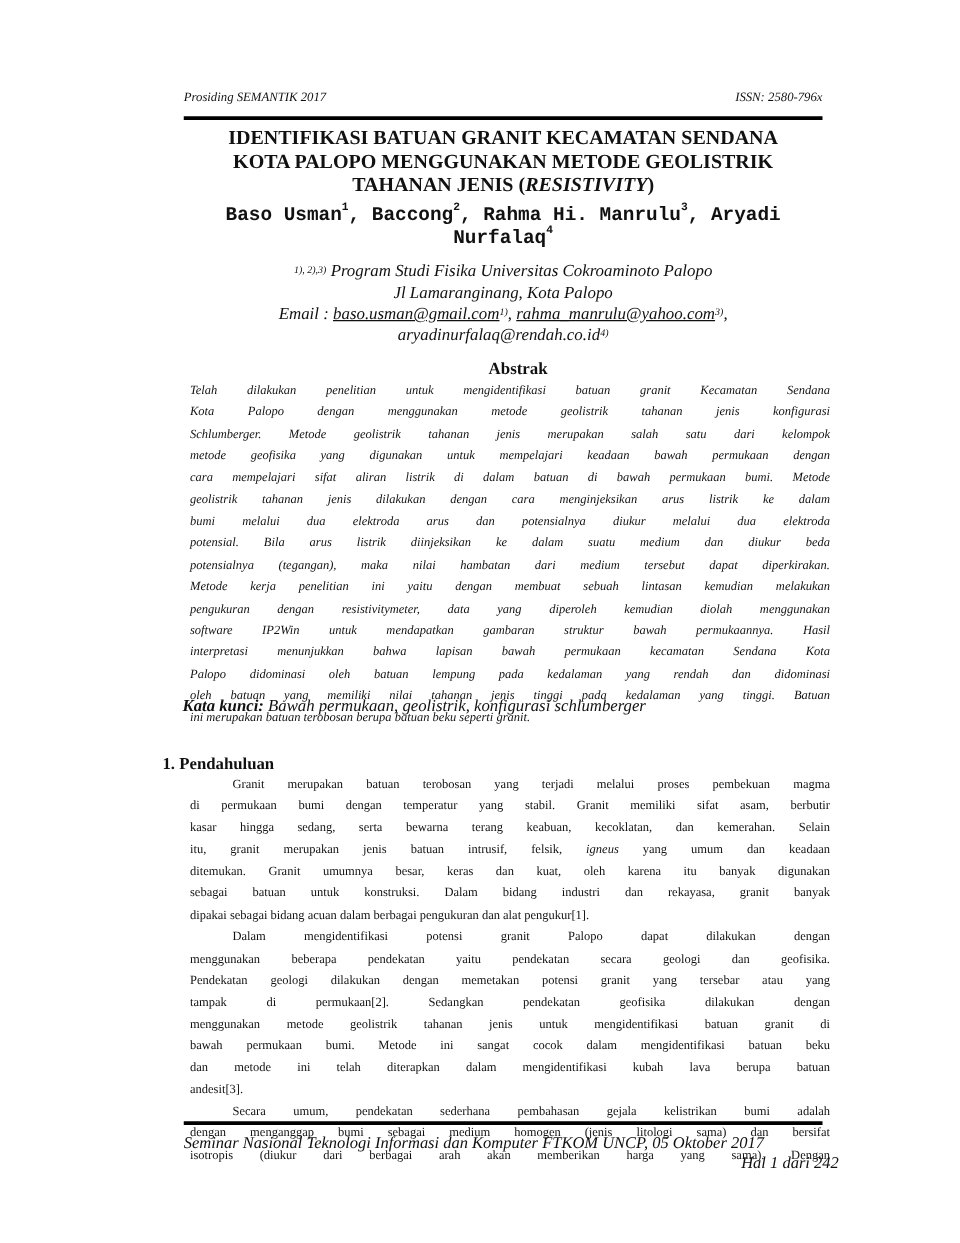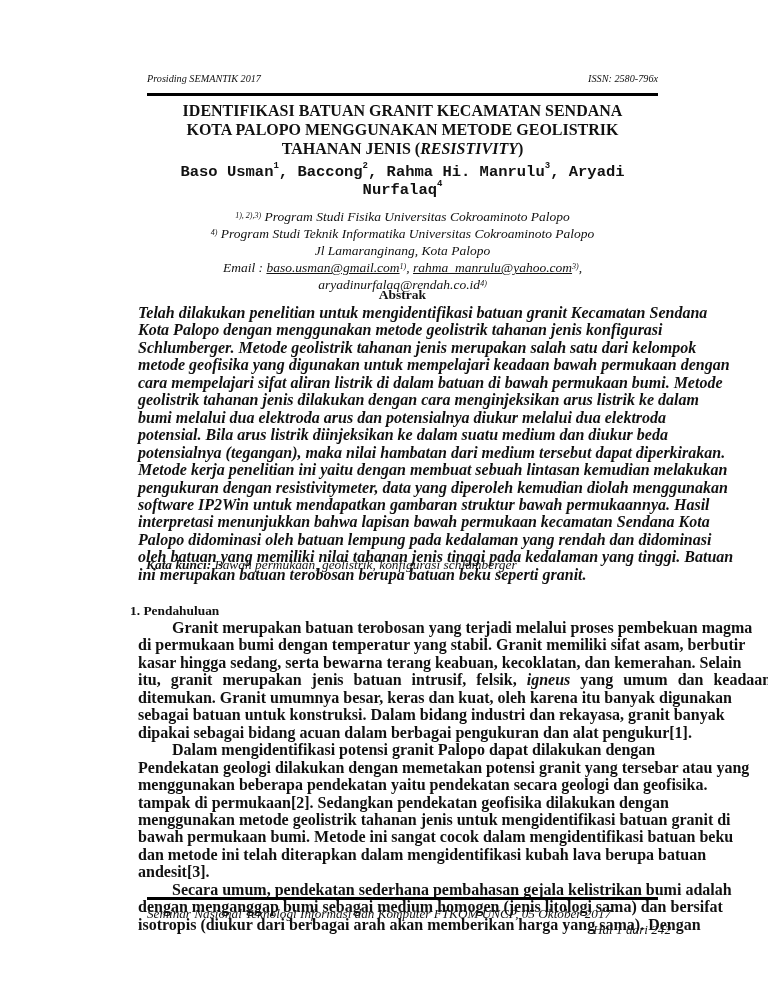--- a/index.html
+++ b/index.html
@@ -10,23 +10,23 @@
   .rule { position: absolute; left: 147px; width: 511px; height: 3px; background: #000; }
   .title { left: 147px; width: 511px; top: 101px; text-align: center; font-weight: bold;
            font-size: 16px; line-height: 19px; }
   .authors { left: 147px; width: 511px; top: 163px; text-align: center; font-weight: bold;
              font-size: 15.5px; font-family: Liberation Mono, monospace; }
   .authors sup { font-size: 9px; vertical-align: top; position: relative; top: -2px; }
   .affil { left: 147px; width: 511px; top: 208px; text-align: center; font-style: italic;
            font-size: 13.5px; line-height: 17px; }
   .affil sup { font-size: 8px; vertical-align: top; position: relative; top: -1px; }
   .affil .u { text-decoration: underline; }
-  .abs-head { left: 147px; width: 511px; top: 287px; text-align: center; font-weight: bold;
+  .abs-head { left: 159px; width: 511px; top: 287px; text-align: center; font-weight: bold;
               font-size: 13.5px; }
-  .para { left: 138px; width: 512px; font-size: 16px; line-height: 17.45px; text-align: justify; font-weight: bold; }
+  .para { left: 152px; width: 512px; font-size: 10px; line-height: 17.45px; text-align: justify; }
   .para.it { font-style: italic; }
   .para span.ln { display: block; text-align: justify; text-align-last: justify; white-space: nowrap; }
   .para span.ln.last { text-align-last: left; }
   .kw { left: 146px; top: 557px; font-size: 13.4px; font-style: italic; }
   .kw b { font-style: italic; }
   .sec { left: 130px; top: 603px; font-weight: bold; font-size: 13.4px; }
   .indent { padding-left: 34px; }
   .footer { font-style: italic; font-size: 13.2px; }
 </style>
 </head>
@@ -41,21 +41,20 @@
   <div>KOTA PALOPO  MENGGUNAKAN METODE GEOLISTRIK</div>
   <div><span>TAHANAN JENIS (</span><i>RESISTIVITY</i><span>)</span></div>
 </div>
 
 <div class="abs authors">
   <span>Baso Usman</span><sup>1</sup><span>, </span><span>Baccong</span><sup>2</sup><span>, </span><span>Rahma Hi. Manrulu</span><sup>3</sup><span>, </span><span>Aryadi Nurfalaq</span><sup>4</sup>
 </div>
 
 <div class="abs affil">
   <div><sup>1), 2),3)</sup><span> Program Studi Fisika Universitas Cokroaminoto Palopo</span></div>
-  <div><sup>4)</sup><span> Program Studi Teknik Informatika Universitas Cokroaminoto Palopo</span></div>
   <div>Jl Lamaranginang, Kota Palopo</div>
   <div><span>Email : </span><span class="u">baso.usman@gmail.com</span><sup>1)</sup><span>, </span><span class="u">rahma_manrulu@yahoo.com</span><sup>3)</sup><span>,</span></div>
   <div><span>aryadinurfalaq@rendah.co.id</span><sup>4)</sup></div>
 </div>
 
 <div class="abs abs-head">Abstrak</div>
 <div class="abs para it" style="top:304px;">
   <span class="ln">Telah dilakukan penelitian untuk mengidentifikasi batuan granit Kecamatan Sendana</span>
   <span class="ln">Kota Palopo dengan menggunakan metode geolistrik tahanan jenis konfigurasi</span>
   <span class="ln">Schlumberger. Metode geolistrik tahanan jenis merupakan salah satu dari kelompok</span>
@@ -80,22 +79,22 @@
 <div class="abs para" style="top:619px;">
   <span class="ln indent">Granit merupakan batuan terobosan yang terjadi melalui proses pembekuan magma</span>
   <span class="ln">di permukaan bumi dengan temperatur yang stabil. Granit memiliki sifat asam, berbutir</span>
   <span class="ln">kasar hingga sedang, serta bewarna terang keabuan, kecoklatan, dan kemerahan. Selain</span>
   <span class="ln" style="word-spacing:6px;"><span>itu, granit merupakan jenis batuan intrusif, felsik, </span><i>igneus</i><span> yang umum dan keadaan</span></span>
   <span class="ln">ditemukan. Granit umumnya besar, keras dan kuat, oleh karena itu banyak digunakan</span>
   <span class="ln">sebagai batuan untuk konstruksi. Dalam bidang industri dan rekayasa, granit banyak</span>
   <span class="ln last">dipakai sebagai bidang acuan dalam berbagai pengukuran dan alat pengukur[1].</span>
 
   <span class="ln indent">Dalam mengidentifikasi potensi granit Palopo dapat dilakukan dengan</span>
+  <span class="ln">menggunakan beberapa pendekatan yaitu pendekatan secara geologi dan geofisika.</span>
   <span class="ln">Pendekatan geologi dilakukan dengan memetakan potensi granit yang tersebar atau yang</span>
-  <span class="ln">menggunakan beberapa pendekatan yaitu pendekatan secara geologi dan geofisika.</span>
   <span class="ln">tampak di permukaan[2]. Sedangkan pendekatan geofisika dilakukan dengan</span>
   <span class="ln">menggunakan metode geolistrik tahanan jenis untuk mengidentifikasi batuan granit di</span>
   <span class="ln">bawah permukaan bumi. Metode ini sangat cocok dalam mengidentifikasi batuan beku</span>
   <span class="ln">dan metode ini telah diterapkan dalam mengidentifikasi kubah lava berupa batuan</span>
   <span class="ln last">andesit[3].</span>
 
   <span class="ln indent">Secara umum, pendekatan sederhana pembahasan gejala kelistrikan bumi adalah</span>
   <span class="ln">dengan menganggap bumi sebagai medium homogen (jenis litologi sama) dan bersifat</span>
   <span class="ln">isotropis (diukur dari berbagai arah akan memberikan harga yang sama). Dengan</span>
 </div>

